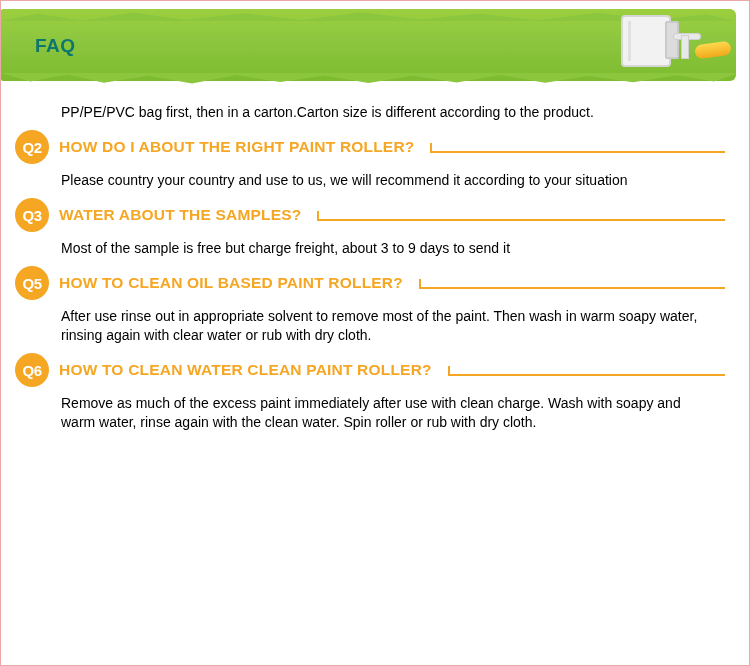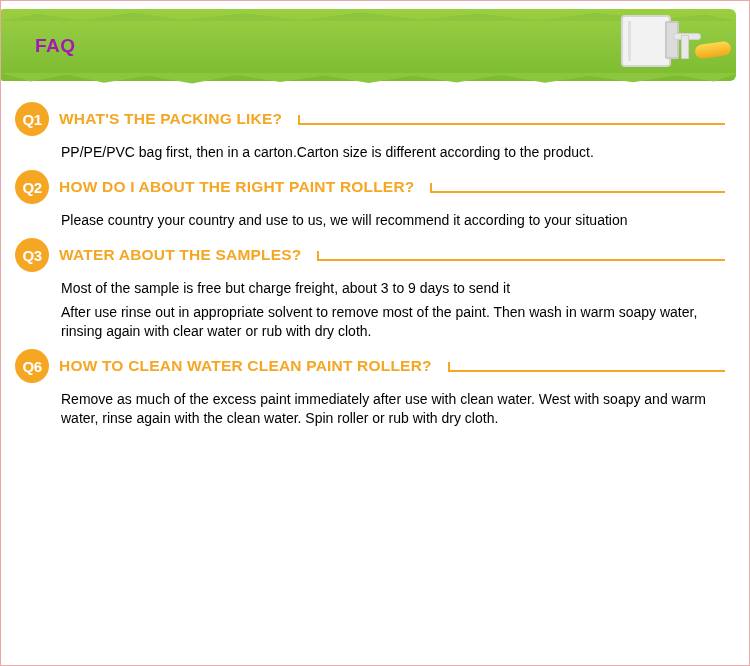--- a/index.html
+++ b/index.html
@@ -51,21 +51,21 @@
     position: absolute;
     left: 0; right: 0; top: 0;
     height: 12px;
     background: #8cc63f;
     clip-path: polygon(0 100%, 5% 40%, 11% 95%, 18% 30%, 25% 90%, 33% 35%, 41% 92%, 49% 28%, 57% 88%, 65% 38%, 73% 94%, 81% 32%, 89% 90%, 96% 45%, 100% 100%);
   }
   .faq-title {
     position: absolute;
     left: 34px;
     top: 34px;
-    color: #a21caf;
+    color: #0f766e;
     font-size: 19px;
     font-weight: bold;
     letter-spacing: 0.5px;
   }
   
   .roller {
     position: absolute;
     right: 18px;
     top: 6px;
     width: 112px;
@@ -208,25 +208,20 @@
       <div class="roller-cap"></div>
       <div class="roller-rod"></div>
       <div class="roller-rod2"></div>
       <div class="roller-handle"></div>
     </div>
   </div>
 
   <div class="faq-list">
 
     <div class="faq-item">
-      <div class="q-row">
-        <div class="q-badge">Q1</div>
-        <div class="q-text">WHAT'S THE PACKING LIKE?</div>
-        <div class="q-rule"></div>
-      </div>
       <div class="a-text">PP/PE/PVC bag first, then in a carton.Carton size is different according to the product.</div>
     </div>
 
     <div class="faq-item">
       <div class="q-row">
         <div class="q-badge">Q2</div>
         <div class="q-text">HOW DO I ABOUT THE RIGHT PAINT ROLLER?</div>
         <div class="q-rule"></div>
       </div>
       <div class="a-text">Please country your country and use to us, we will recommend it according to your situation</div>
@@ -236,26 +231,31 @@
       <div class="q-row">
         <div class="q-badge">Q3</div>
         <div class="q-text">WATER ABOUT THE SAMPLES?</div>
         <div class="q-rule"></div>
       </div>
       <div class="a-text">Most of the sample is free but charge freight, about 3 to 9 days to send it</div>
     </div>
 
 
     <div class="faq-item">
+      <div class="q-row">
+        <div class="q-badge">Q5</div>
+        <div class="q-text">HOW TO CLEAN OIL BASED PAINT ROLLER?</div>
+        <div class="q-rule"></div>
+      </div>
       <div class="a-text">After use rinse out in appropriate solvent to remove most of the paint. Then wash in warm soapy water, rinsing again with clear water or rub with dry cloth.</div>
     </div>
 
     <div class="faq-item">
       <div class="q-row">
         <div class="q-badge">Q6</div>
         <div class="q-text">HOW TO CLEAN WATER CLEAN PAINT ROLLER?</div>
         <div class="q-rule"></div>
       </div>
-      <div class="a-text">Remove as much of the excess paint immediately after use with clean water. West with soapy and warm water, rinse again with the clean water. Spin roller or rub with dry cloth.</div>
+      <div class="a-text">Remove as much of the excess paint immediately after use with clean charge. Wash with soapy and warm water, rinse again with the clean water. Spin roller or rub with dry cloth.</div>
     </div>
 
   </div>
 </div>
 
 </body></html>

